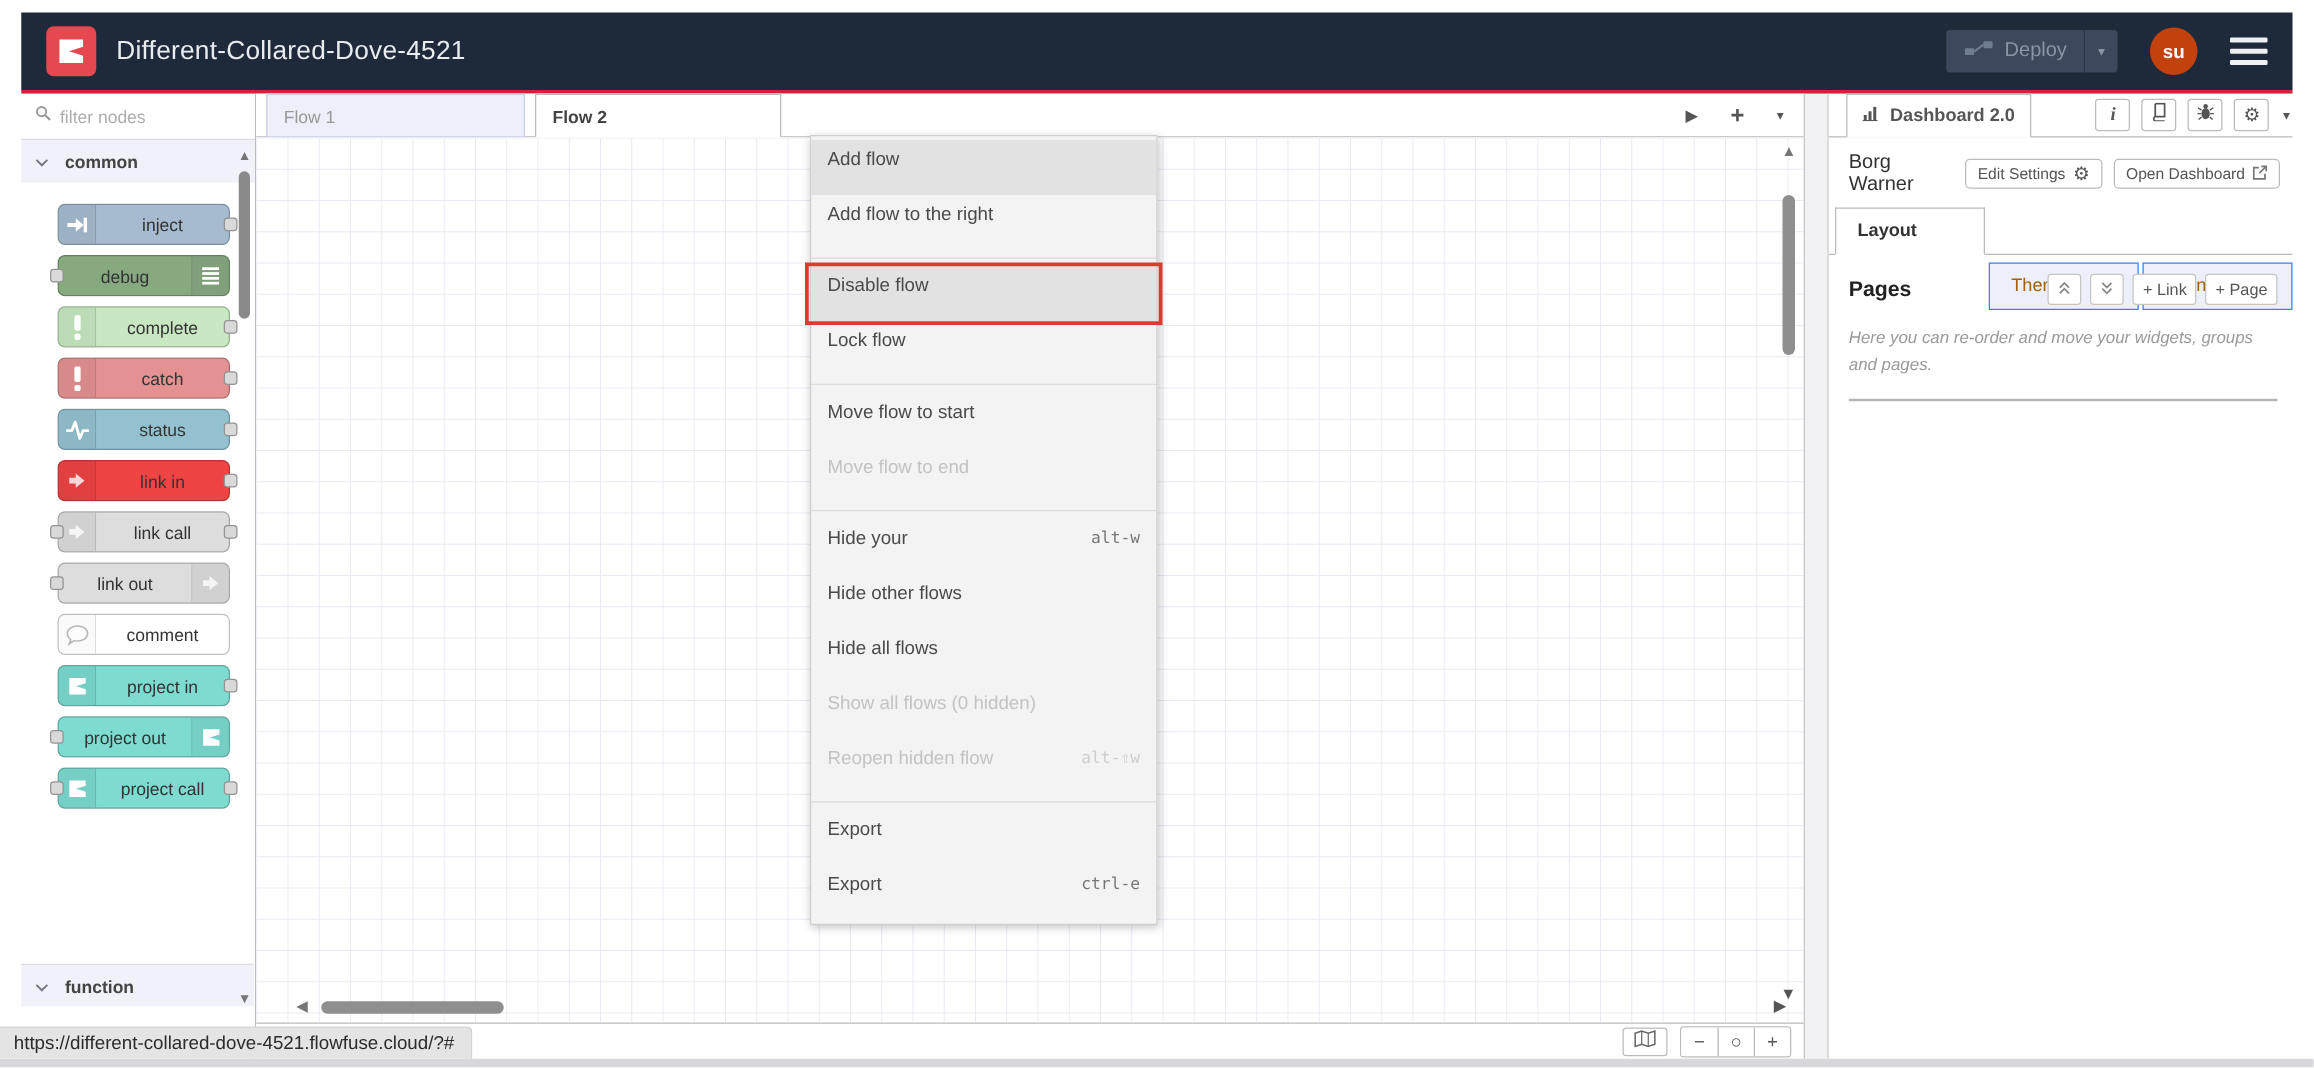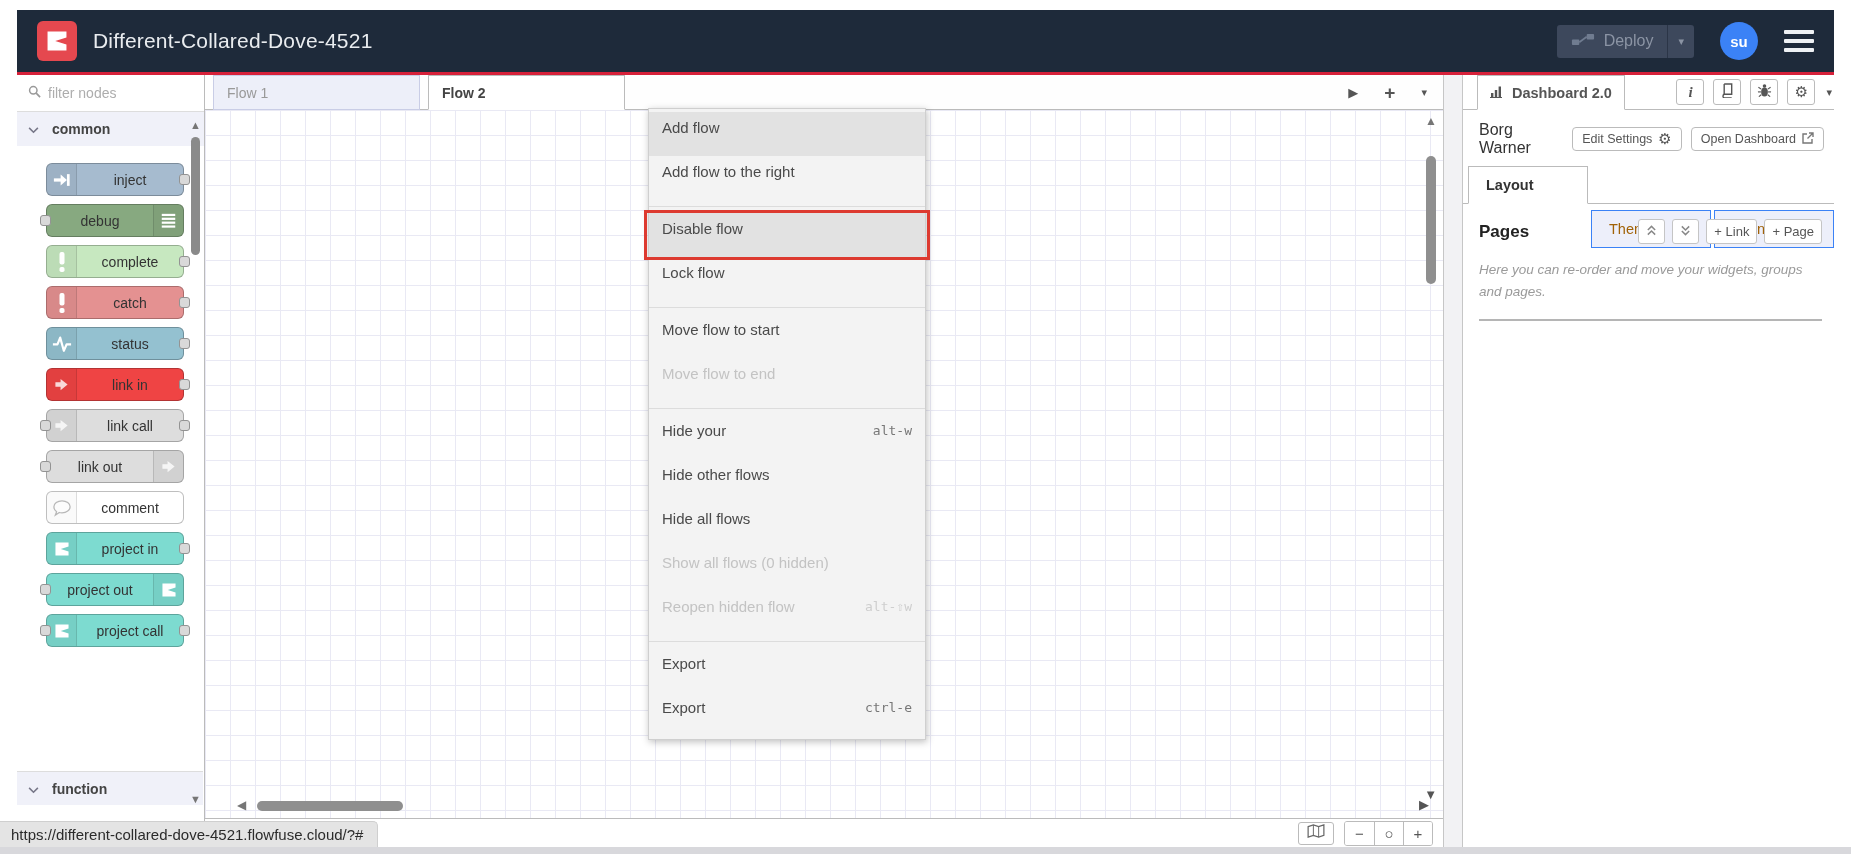--- a/index.html
+++ b/index.html
@@ -16,21 +16,21 @@
 
   
   .header { position:absolute; top:0; left:0; right:0; height:62px; background:#1e2a3a;
             display:flex; align-items:center; padding:0 20px; }
   .logo { width:40px; height:40px; background:#e5484f; border-radius:6px; display:flex;
           align-items:center; justify-content:center; flex:0 0 auto; }
   .app-title { color:#e9ecef; font-size:21px; margin-left:16px; flex:1; letter-spacing:.2px; }
   .deploy { display:flex; align-items:stretch; background:#3d485c; border-radius:3px; margin-right:26px;justify-content:space-between; }
   .deploy-main { display:flex; align-items:center; gap:9px; padding:7px 14px; color:#8b94a4; font-size:16px; }
   .deploy-caret { border-left:1px solid #2b3547; display:flex; align-items:center; padding:0 10px; color:#8b94a4; font-size:11px; }
-  .avatar { width:38px; height:38px; border-radius:50%; background:#3b82f6; color:#fff; font-weight:bold;
+  .avatar { width:38px; height:38px; border-radius:50%; background:#c2410c; color:#fff; font-weight:bold;
             font-size:15px; display:flex; align-items:center; justify-content:center; margin-right:26px; }
   .burger { display:flex; flex-direction:column; gap:5px; cursor:pointer; }
   .burger span { display:block; width:30px; height:4px; background:#eef1f4; border-radius:1px; }
   .red-line { position:absolute; top:62px; left:0; right:0; height:3px; background:#d6213a; }
 
   
   .main { position:absolute; top:65px; left:0; right:0; bottom:0; }
 
   
   .palette { position:absolute; left:0; top:0; bottom:0; width:188px; background:#fff;

